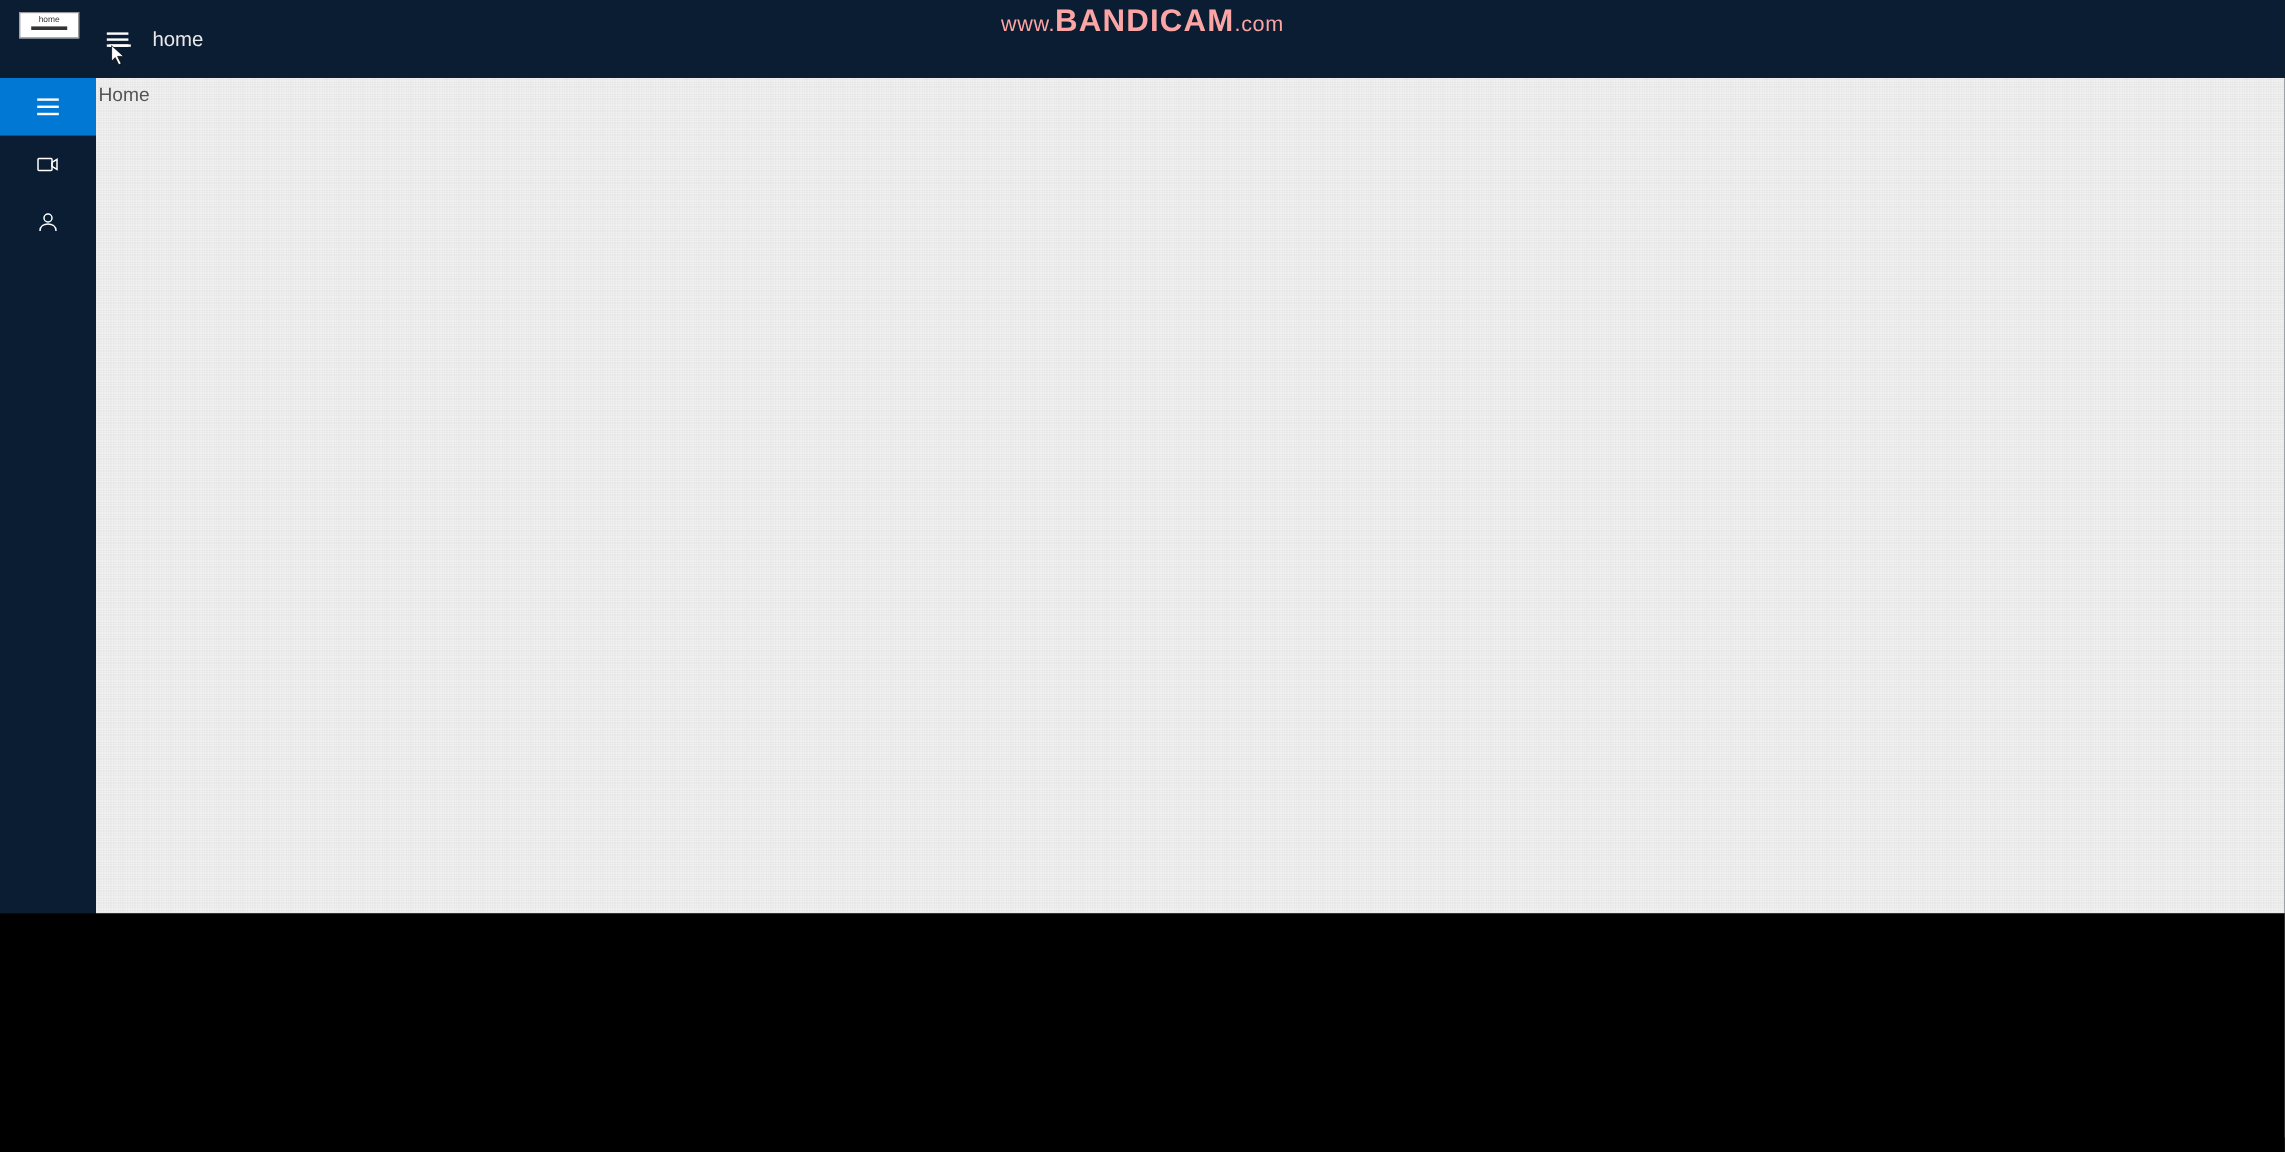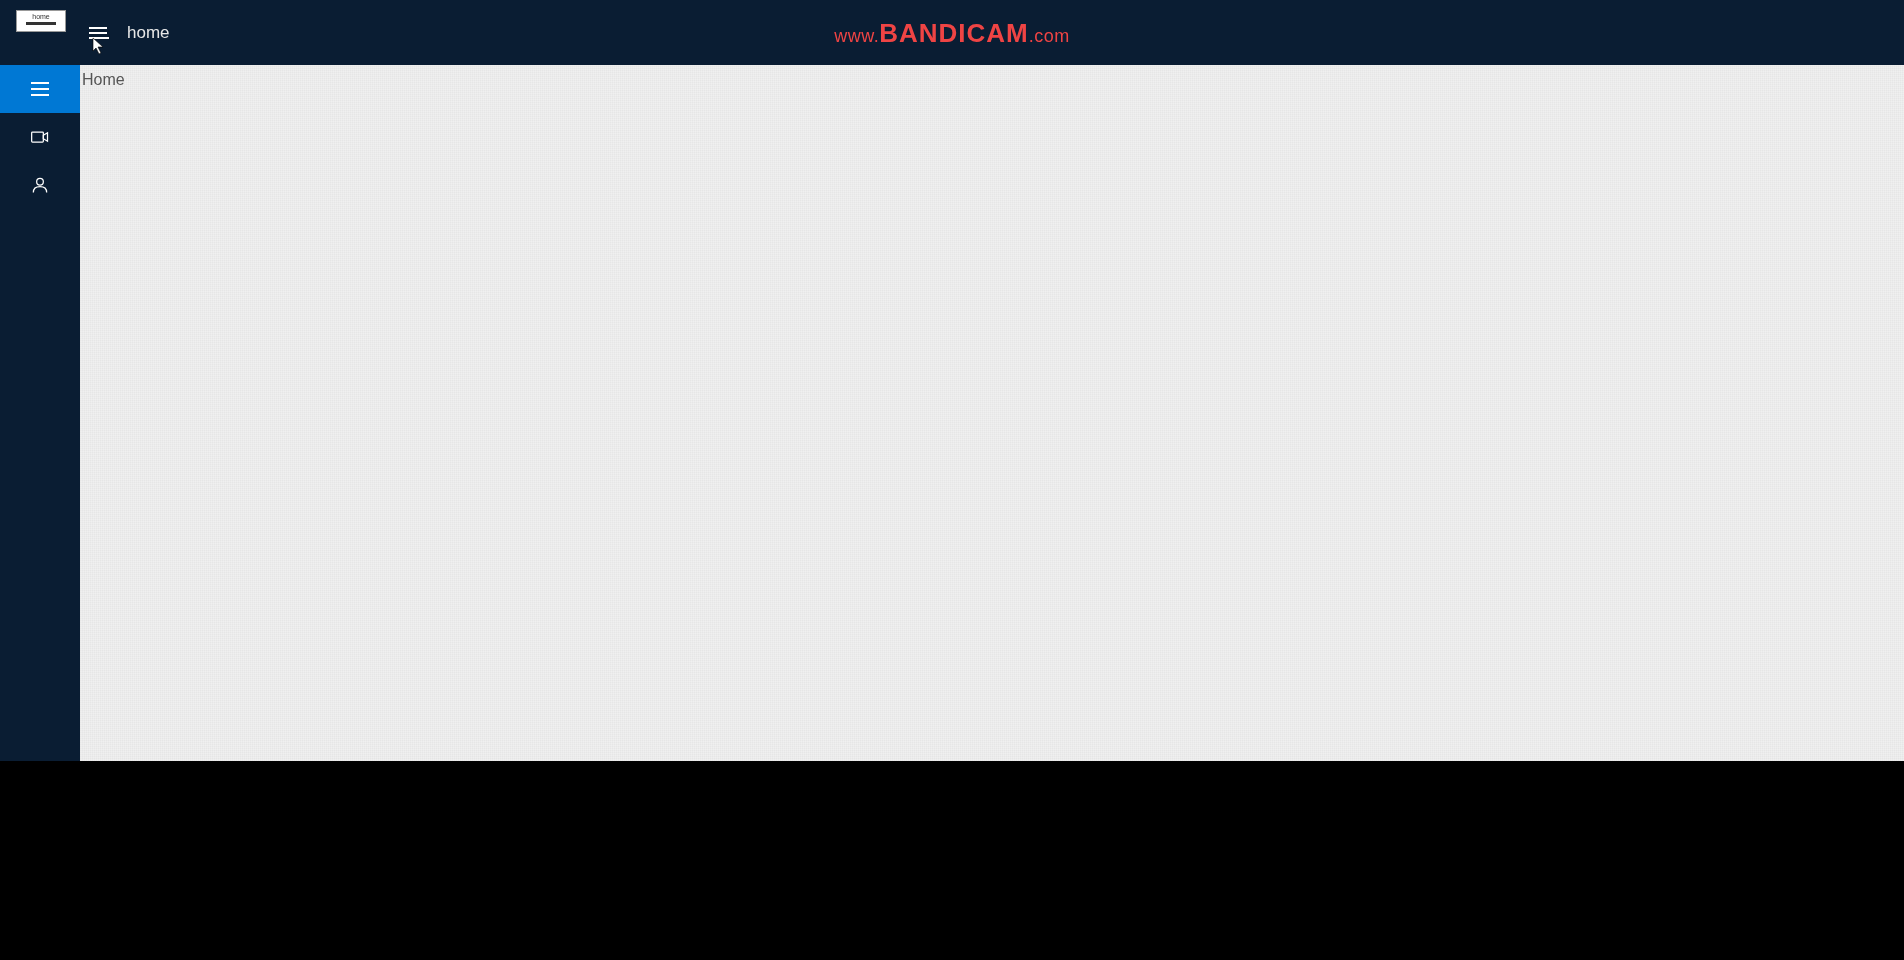--- a/index.html
+++ b/index.html
@@ -80,25 +80,24 @@
       color: #e8e8e8;
       font-size: 17px;
       font-weight: 400;
       margin-left: 20px;
     }
     .watermark {
       position: absolute;
       top: 2px;
       left: 50%;
       transform: translateX(-50%);
-      color: #ef4444;
+      color: #fca5a5;
       font-size: 18px;
       font-weight: 400;
       letter-spacing: 0.5px;
-      margin-top: 16px;
     }
     .watermark .big {
       font-size: 26px;
       font-weight: 700;
       letter-spacing: 1px;
     }
     .body-row {
       display: flex;
       flex: 1;
       min-height: 0;

